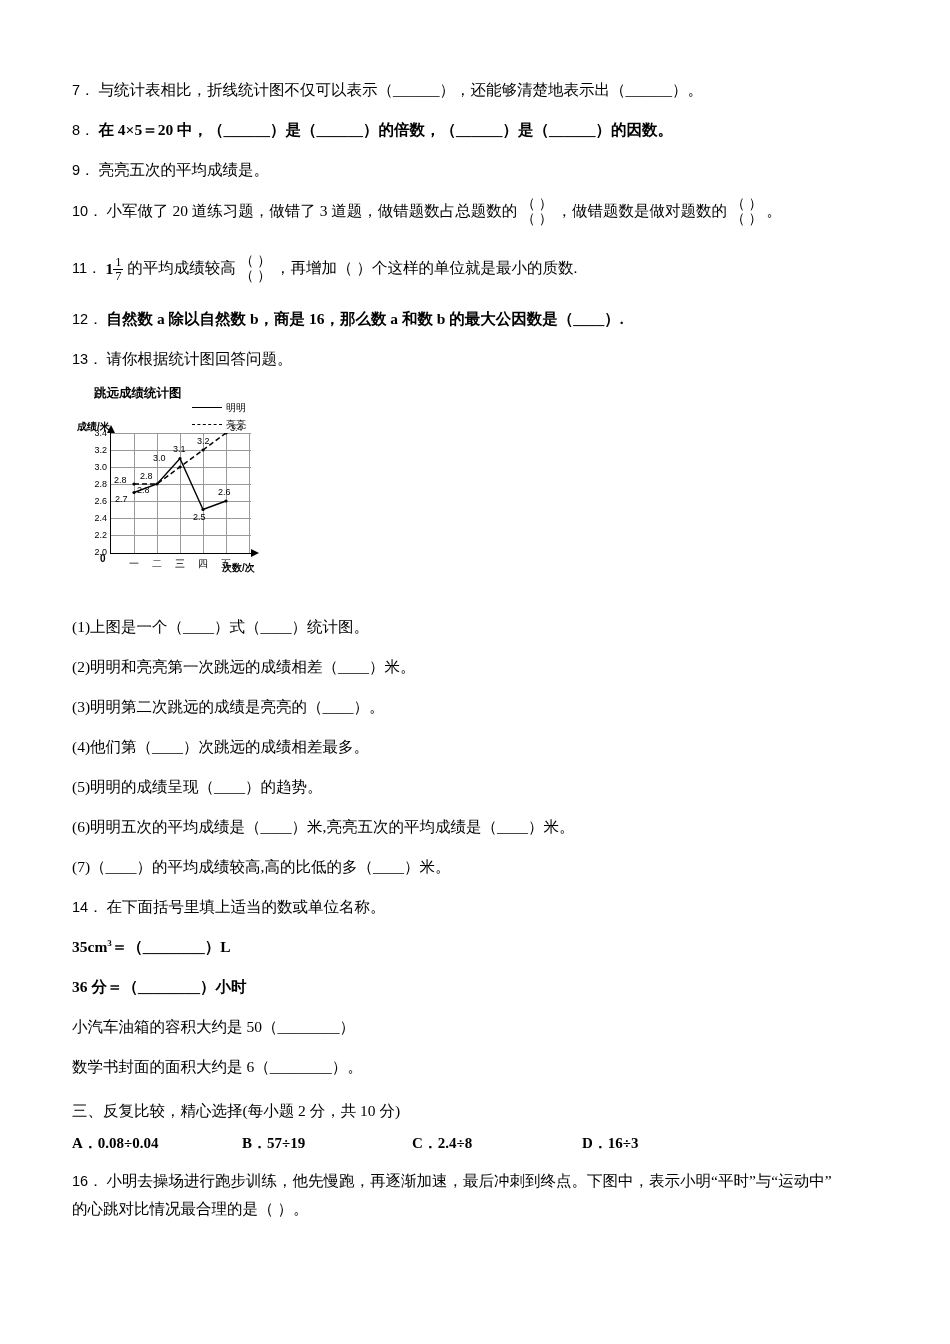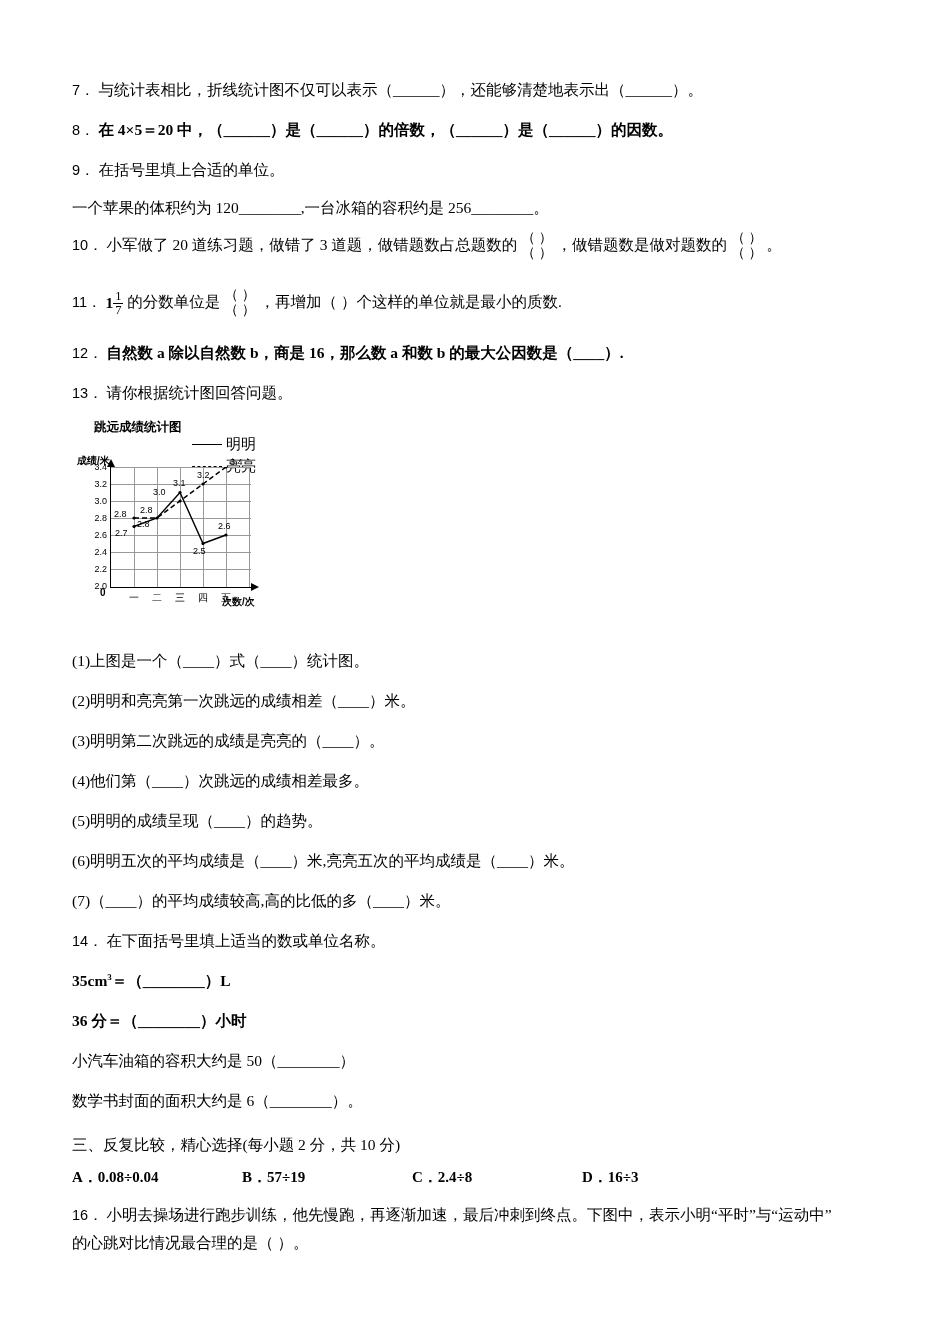--- a/index.html
+++ b/index.html
@@ -89,21 +89,21 @@
     left: 22px;
     top: -2px;
     font-size: 12.5px;
     font-weight: bold;
     font-family: "Liberation Sans", sans-serif;
   }
   .legend {
     position: absolute;
     left: 120px;
     top: 14px;
-    font-size: 15px;
+    font-size: 10px;
     font-family: "Liberation Sans", sans-serif;
   }
   .legend-row { display: flex; align-items: center; margin-bottom: 3px; }
   .legend-line { width: 30px; height: 0; border-top: 1.5px solid #000; margin-right: 4px; }
   .legend-line.dash { border-top: 1.5px dashed #000; }
   .axis-ylabel {
     position: absolute;
     left: 5px;
     top: 33px;
     font-size: 10px;
@@ -208,23 +208,22 @@
     <span>与统计表相比，折线统计图不仅可以表示（______），还能够清楚地表示出（______）。</span>
   </p>
 
   <p class="q">
     <span class="qnum">8．</span>
     <span class="b">在 4×5＝20 中，（______）是（______）的倍数，（______）是（______）的因数。</span>
   </p>
 
   <p class="q">
     <span class="qnum">9．</span>
-    <span>在括号里填上合适的单位。</span>
-  </p>
-  <p class="sub">一个苹果的体积约为 120________,一台冰箱的容积约是 256________。</p>
+    <span>亮亮五次的平均成绩是。</span>
+  </p>
 
   <div class="q10wrap">
     <p class="q" style="margin-bottom:4px;">
       <span class="qnum">10．</span>
       <span>小军做了 20 道练习题，做错了 3 道题，做错题数占总题数的</span>
       <span class="stack">
         <span class="top">（    ）</span>
         <span class="bot">（    ）</span>
       </span>
       <span>，做错题数是做对题数的</span>
@@ -234,21 +233,21 @@
       </span>
       <span>。</span>
     </p>
   </div>
 
   <p class="q" style="margin-top:28px;">
     <span class="qnum">11．</span>
     <span class="mixfrac">
       <span class="whole">1</span><span class="frac"><span class="n">1</span><span class="d">7</span></span>
     </span>
-    <span>的分数单位是</span>
+    <span>的平均成绩较高</span>
     <span class="stack">
       <span class="top">（      ）</span>
       <span class="bot">（      ）</span>
     </span>
     <span>，再增加（      ）个这样的单位就是最小的质数.</span>
   </p>
 
   <p class="q" style="margin-top:22px;">
     <span class="qnum">12．</span>
     <span class="b">自然数 a 除以自然数 b，商是 16，那么数 a 和数 b 的最大公因数是（____）.</span>

